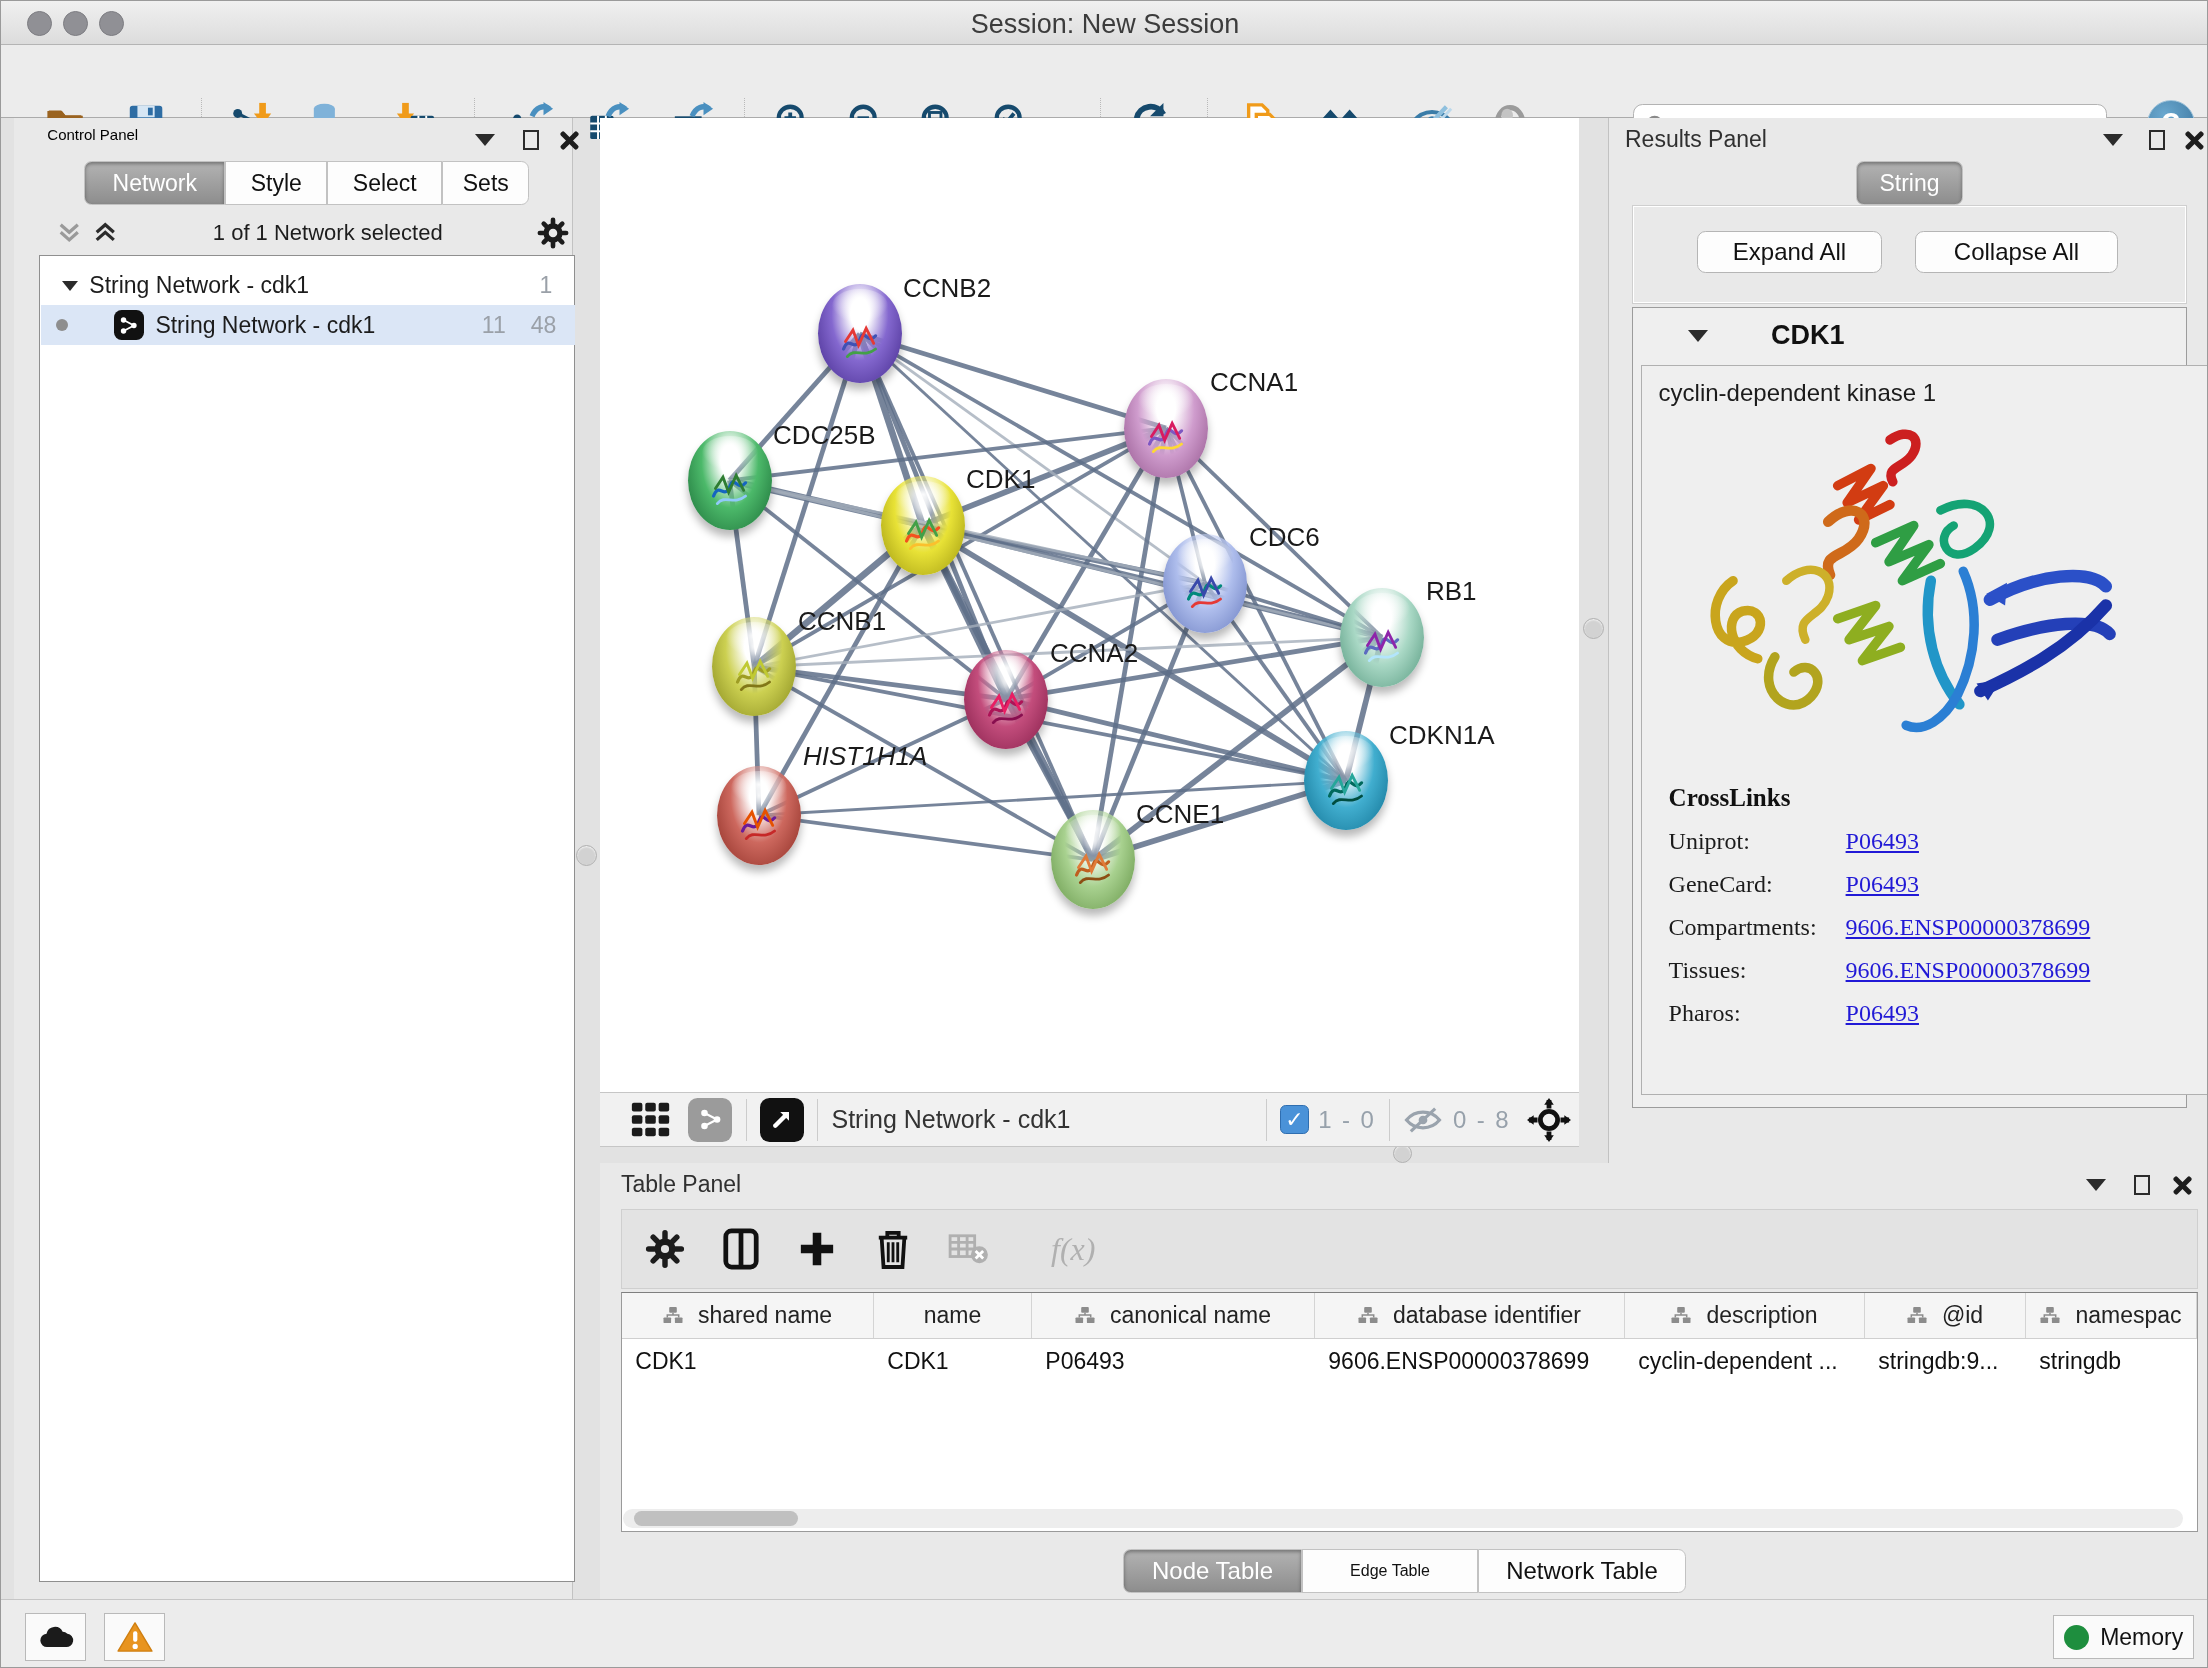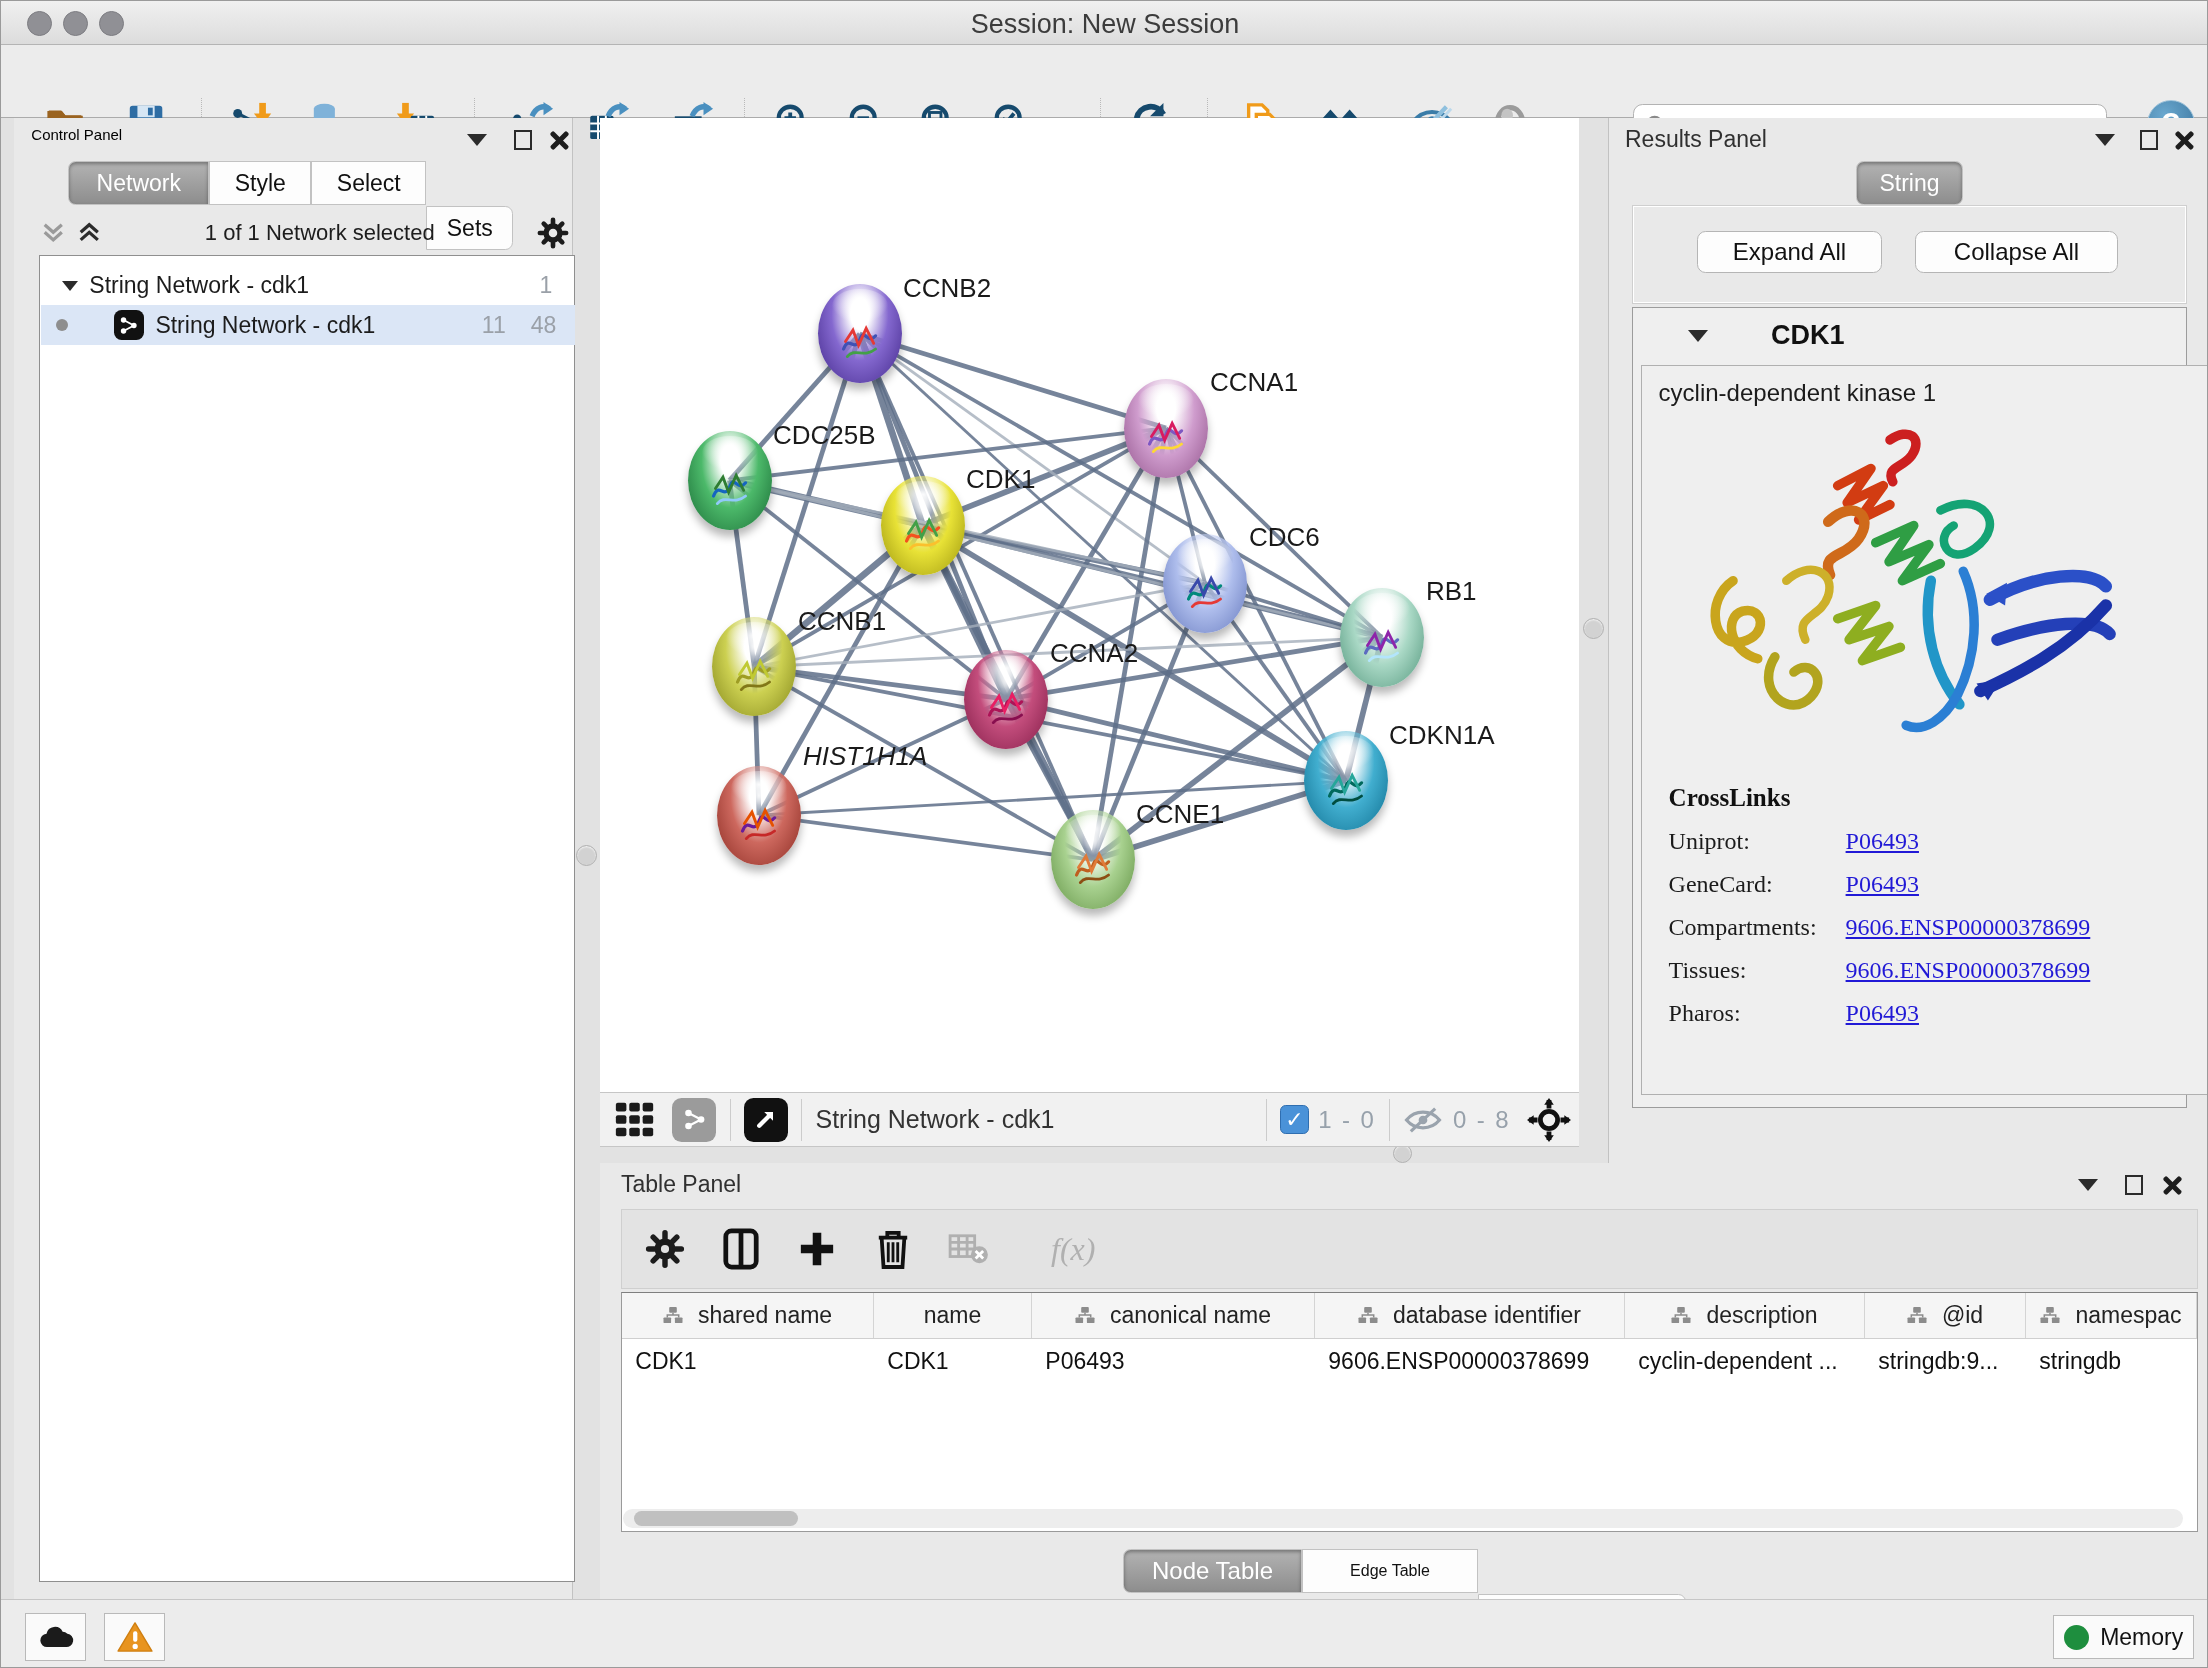--- a/index.html
+++ b/index.html
@@ -1,19 +1,19 @@
 <!DOCTYPE html>
 <html style="font-size:15px"><head>
 <meta charset="utf-8">
 <style>
   html,body{margin:0;padding:0;background:#d0d0d0;}
   *{box-sizing:border-box;font-family:"Liberation Sans","DejaVu Sans",sans-serif;}
   #window{position:relative;width:2208px;height:1668px;background:#e2e2e2;overflow:hidden;
     border:1px solid #9a9a9a;}
-  .abs{position:absolute;}
+  .abs{position:absolute;padding-left:16px;}
 
   
   #titlebar{left:0;top:0;width:2208px;height:44px;
     background:linear-gradient(#f0f0f0,#dcdcdc);border-bottom:1px solid #b4b4b4;}
   .traffic{position:absolute;top:9.5px;width:25px;height:25px;border-radius:50%;
     background:#909095;border:1px solid #7d7d82;}
   #win-title{position:absolute;left:0;right:0;top:7.6px;text-align:center;
     font-size:27px;color:#3c3c3c;}
 
   
@@ -32,21 +32,21 @@
   .tri-down{width:0;height:0;border-left:10.5px solid transparent;border-right:10.5px solid transparent;
     border-top:12.4px solid #2b2b2b;}
   .float-sq{width:18px;height:20px;border:2.9px solid #2b2b2b;background:transparent;}
   .xmark{position:relative;width:21px;height:21px;}
   .xmark:before,.xmark:after{content:"";position:absolute;left:-1px;top:8.6px;width:23px;height:4.8px;
     background:#1d1d1d;border-radius:1.9px;}
   .xmark:before{transform:rotate(45deg);} .xmark:after{transform:rotate(-45deg);}
 
   .tab{height:44px;display:flex;align-items:center;justify-content:center;font-size:23px;
     background:#fdfdfd;border:1px solid #c2c2c2;color:#111;}
-  .tab.first{border-radius:7.6px 0 0 7.6px;} .tab.last{border-radius:0 7.6px 7.6px 0;margin-top:45px;}
+  .tab.first{border-radius:7.6px 0 0 7.6px;} .tab.last{border-radius:0 7.6px 7.6px 0;}
   .tab.selected{background:linear-gradient(#b3b3b3,#8d8d8d);color:#fff;
     box-shadow:inset 0 1.9px 3.8px rgba(0,0,0,.35);}
 
   
   #control-panel{left:13.3px;top:117px;width:559px;height:1481px;background:#e9e9e9;
     border-right:1px solid #c2c2c2;}
   #cp-listbox{position:absolute;left:25px;top:137px;width:536px;height:1327px;background:#fff;
     border:1px solid #8f8f8f;}
   .cp-row{position:absolute;left:1px;width:534px;height:40px;display:flex;align-items:center;
     font-size:23px;color:#1c1c1c;}

